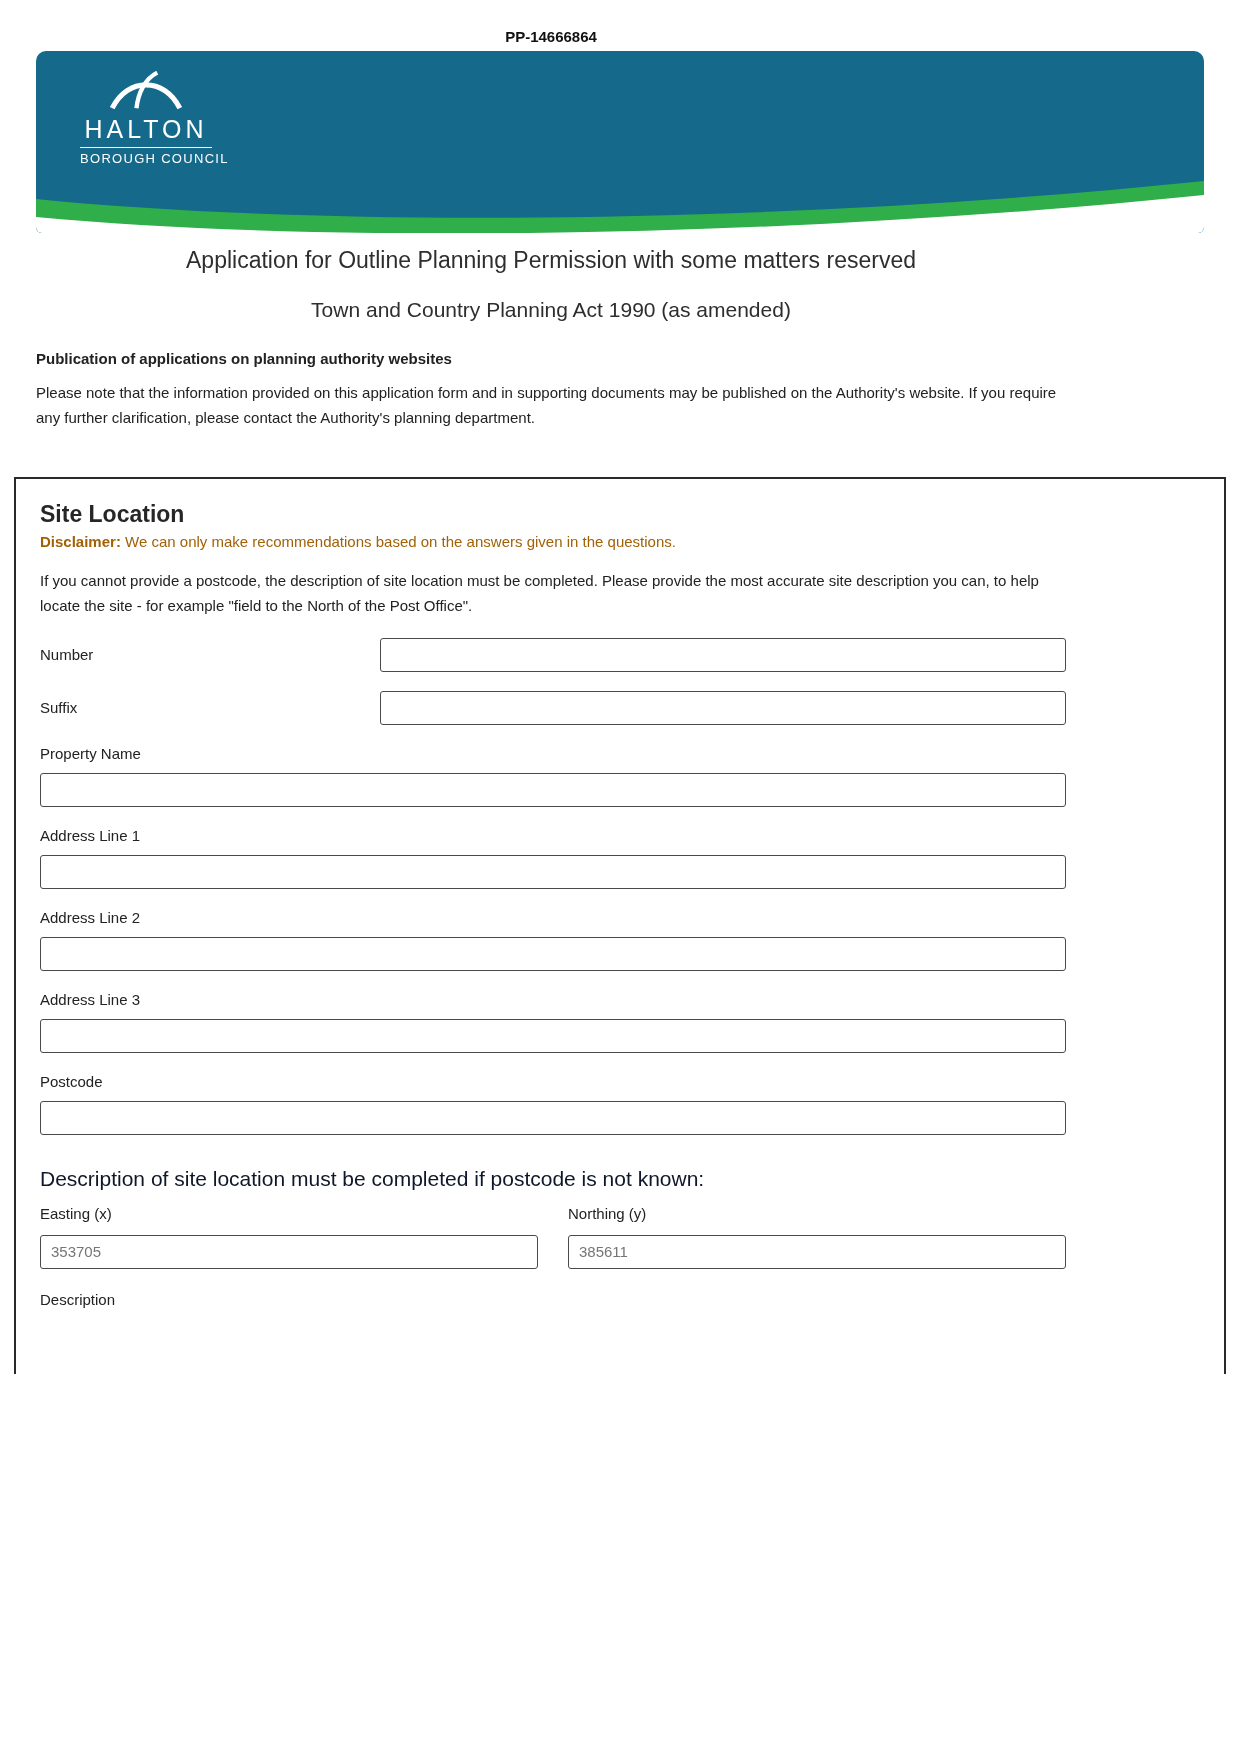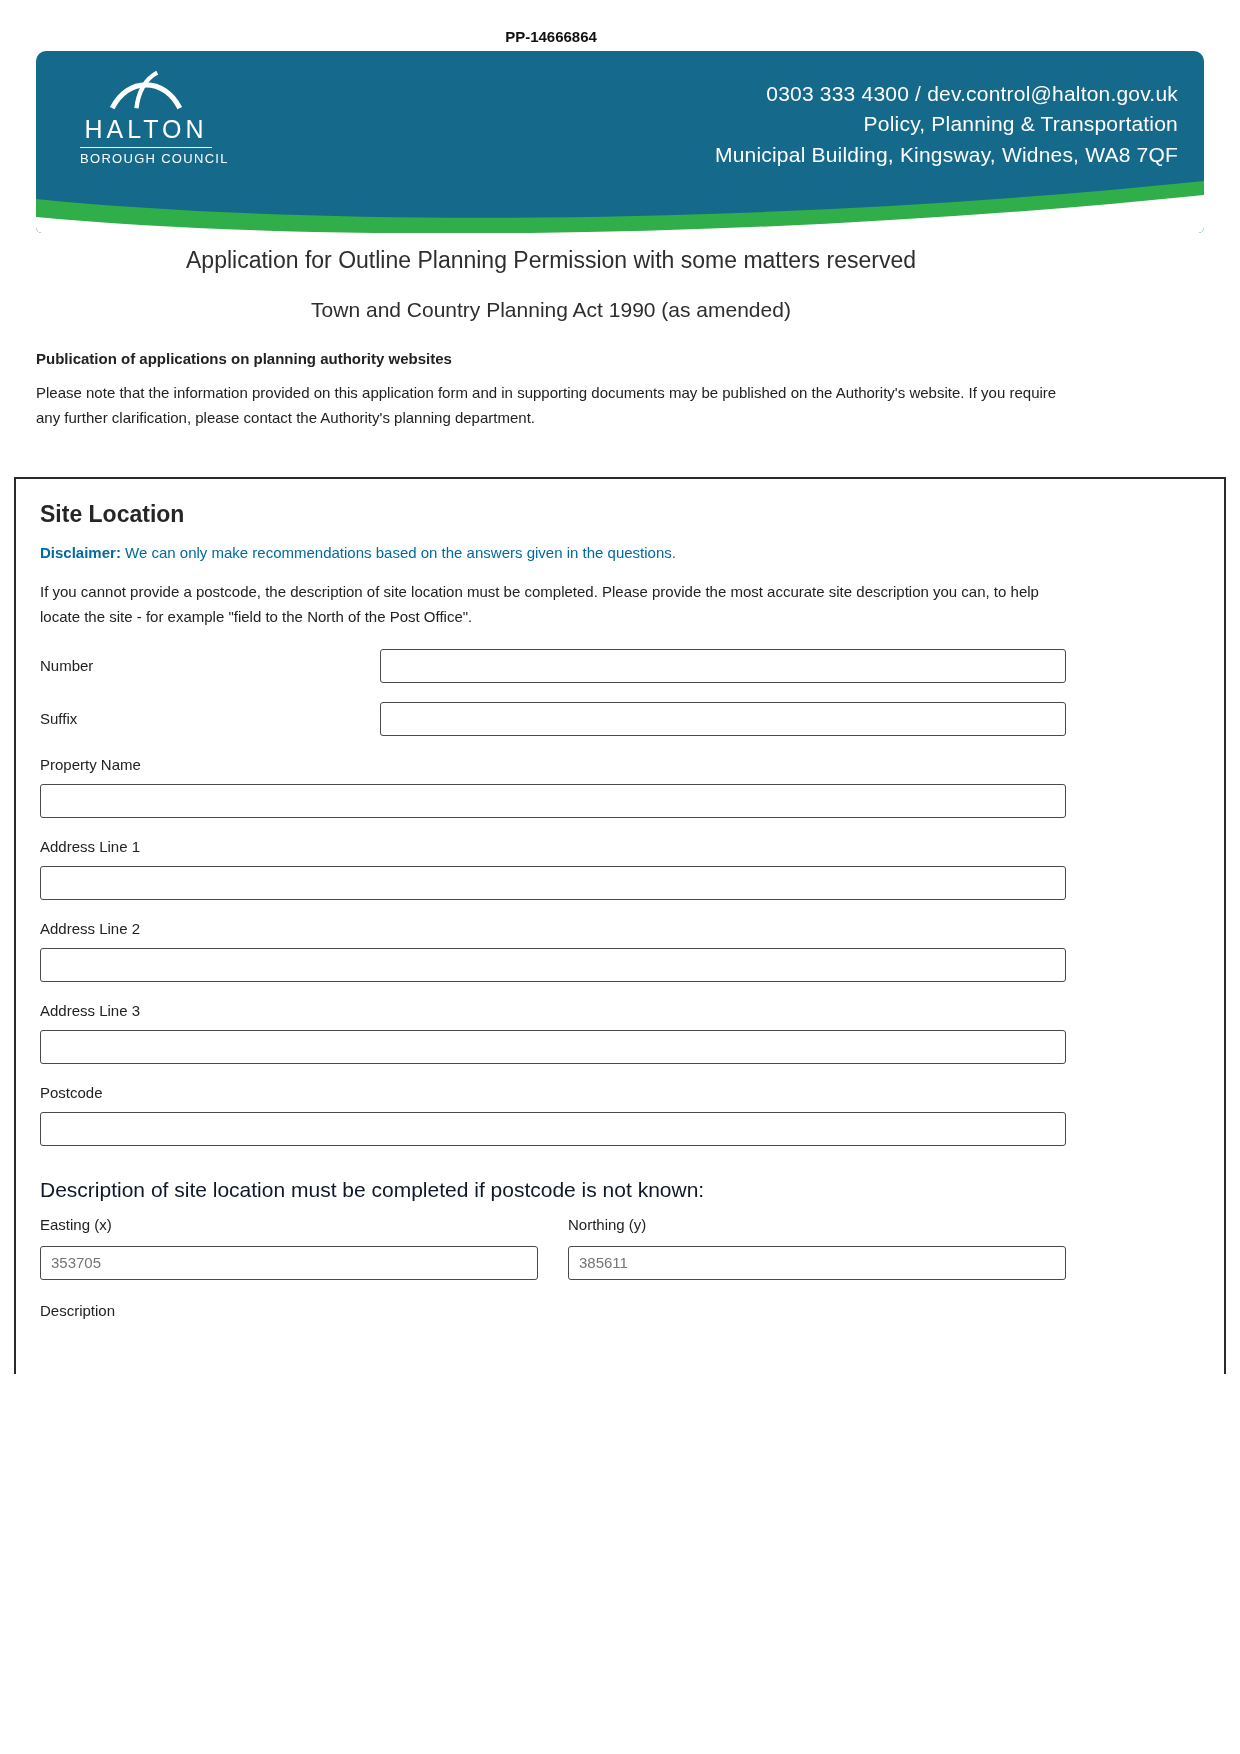--- a/index.html
+++ b/index.html
@@ -26,21 +26,21 @@
   
   .title{margin:14px 36px 0;width:1030px;text-align:center;font-size:23px;color:#2e2e2e;}
   .subtitle{margin:24px 36px 0;width:1030px;text-align:center;font-size:21px;color:#2e2e2e;}
   .pub-heading{margin:28px 36px 0;font-size:15px;font-weight:bold;color:#222;}
   .pub-text{margin:14px 36px 0;width:1021px;font-size:15px;line-height:1.65;color:#222;}
 
   
   .section-box{margin:46px 14px 0;border:2px solid #2a2a2a;border-bottom:none;
                padding:22px 158px 0 24px;box-sizing:border-box;height:1015px;overflow:hidden;}
   .section-title{font-size:23px;font-weight:bold;color:#262626;}
-  .disclaimer{margin-top:16px;font-size:15px;color:#0369a1;}
+  .disclaimer{margin-top:5px;font-size:15px;color:#a16207;}
   .instructions{margin-top:18px;font-size:15px;line-height:1.7;color:#222;}
 
   .inline-field{display:flex;align-items:center;margin-top:19px;}
   .inline-field .f-label{flex:0 0 340px;font-size:15px;color:#222;}
   .text-input{height:34px;border:1px solid #4a4a4a;border-radius:3px;background:#fff;
               font-family:inherit;font-size:15px;color:#757575;padding:16px 10px;box-sizing:border-box;}
   .inline-field .text-input{flex:1;}
 
   .stack-field{margin-top:20px;}
   .stack-field .f-label{display:block;font-size:15px;margin-bottom:11px;color:#222;}
@@ -66,25 +66,20 @@
 
   <header class="banner">
     <div class="banner-inner">
       <div class="logo">
         <svg viewBox="0 0 90 50" aria-hidden="true">
           <path d="M6 46 C24 10 66 10 84 46" stroke="#ffffff" stroke-width="6" fill="none"></path>
           <path d="M34 46 C36 28 44 12 58 5" stroke="#ffffff" stroke-width="5" fill="none"></path>
         </svg>
         <div class="logo-name">HALTON</div>
         <div class="logo-sub">BOROUGH COUNCIL</div>
-      </div>
-      <div class="contact">
-        <div>0303 333 4300 / dev.control@halton.gov.uk</div>
-        <div>Policy, Planning &amp; Transportation</div>
-        <div>Municipal Building, Kingsway, Widnes, WA8 7QF</div>
       </div>
     </div>
     <svg class="swoosh" viewBox="0 0 1168 62" preserveAspectRatio="none" aria-hidden="true">
       <rect x="0" y="0" width="1168" height="62" fill="#15698a"></rect>
       <path d="M0,44 C300,70 760,64 1168,22 L1168,62 L0,62 Z" fill="#ffffff"></path>
       <path d="M0,28 C300,58 760,52 1168,10 L1168,24 C760,66 300,74 0,46 Z" fill="#2fae4a"></path>
     </svg>
   </header>
 
   <h1 class="title" style="font-weight:400;">Application for Outline Planning Permission with some matters reserved</h1>

